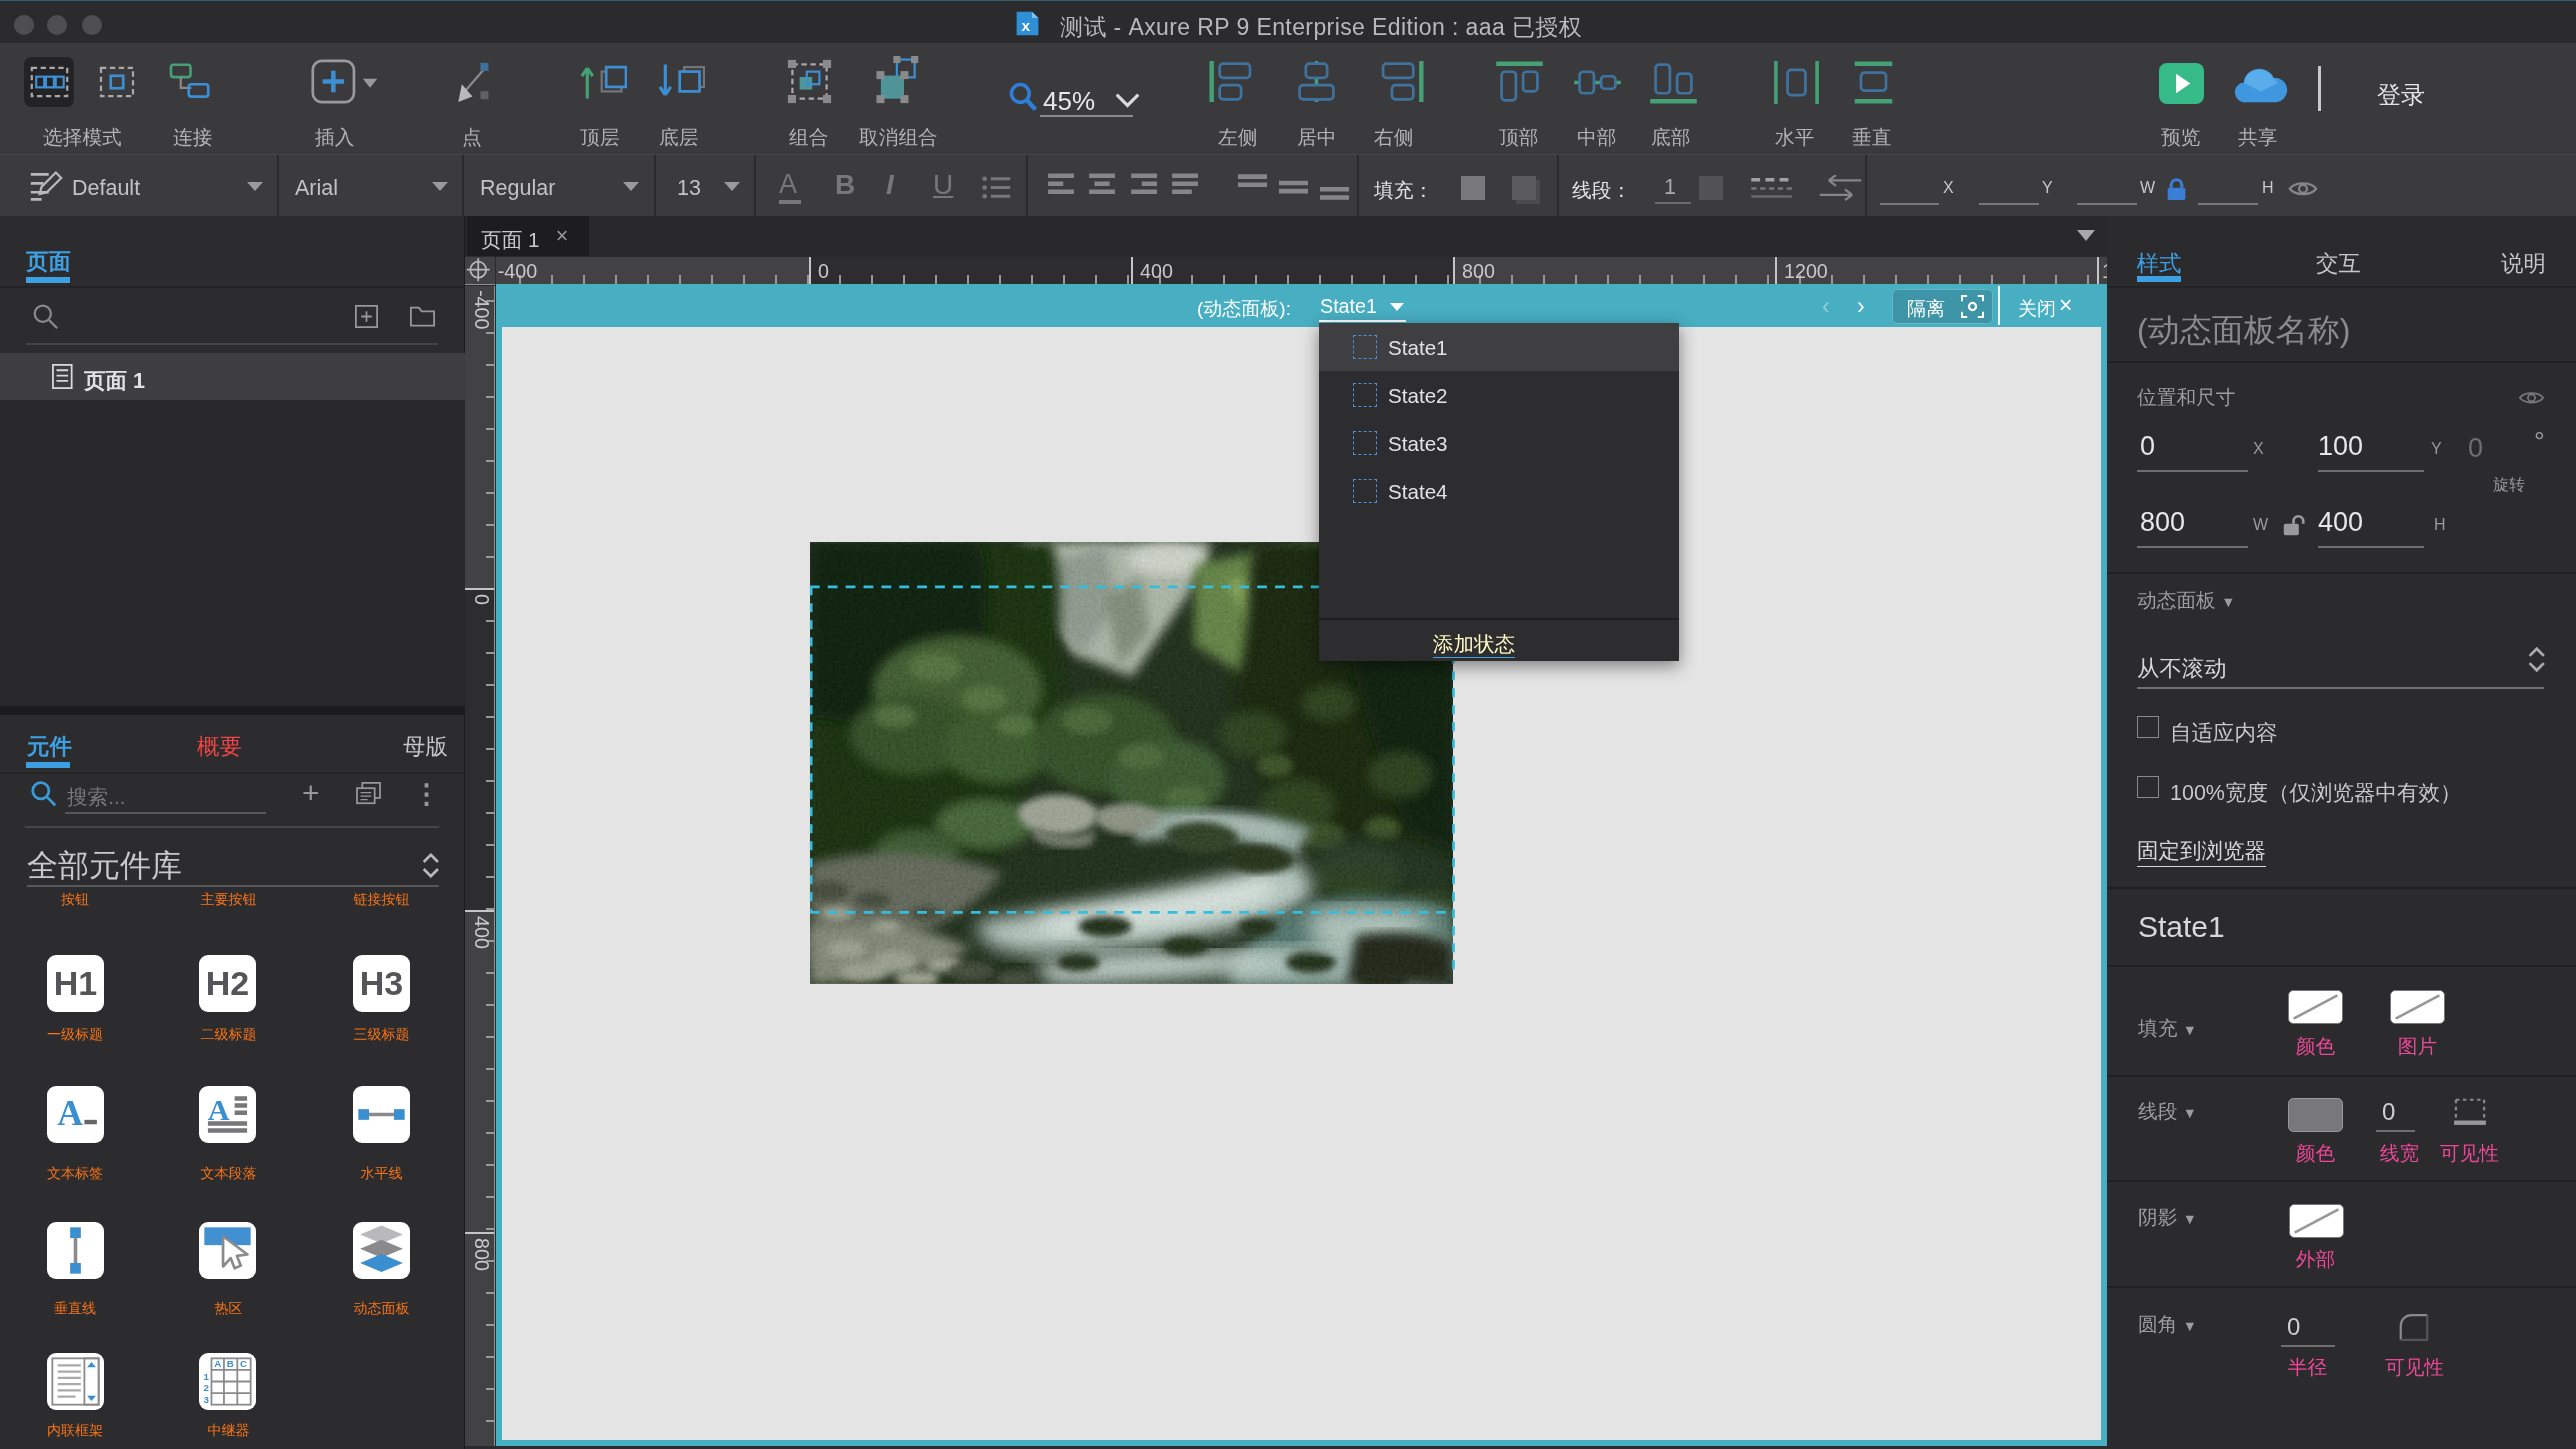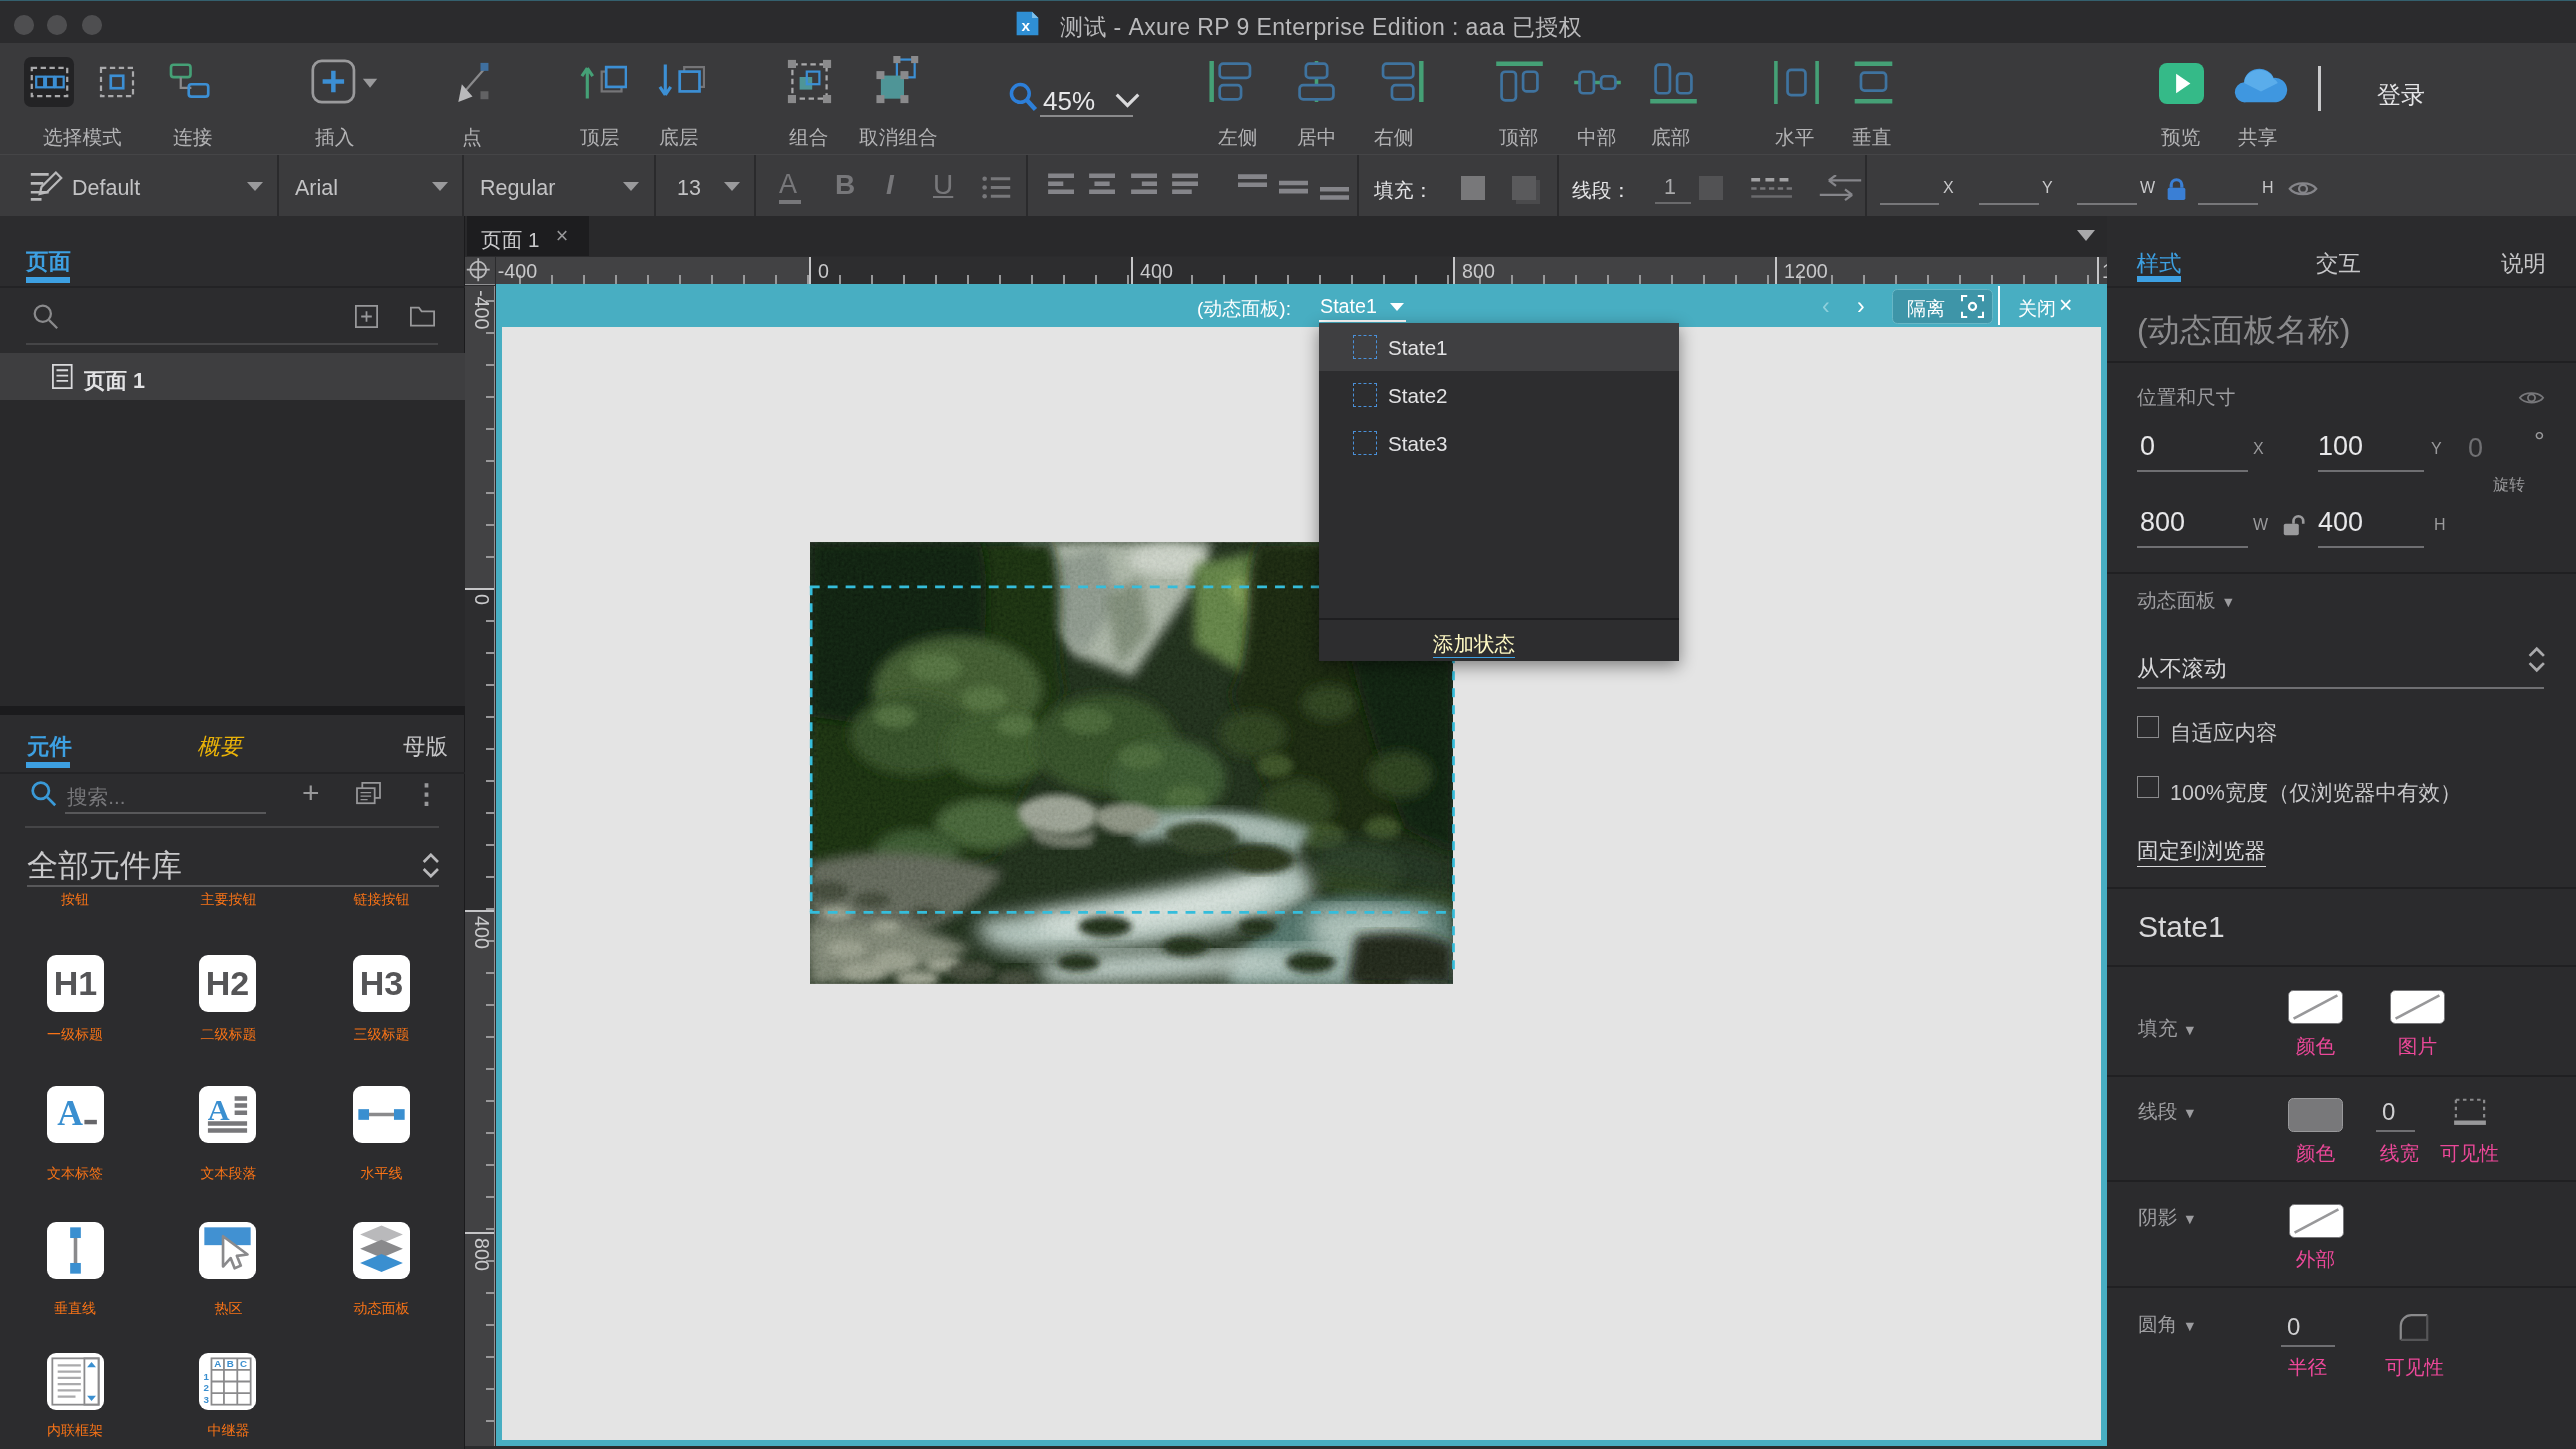--- a/index.html
+++ b/index.html
@@ -520,20 +520,24 @@
           <span style="position:absolute;left:69px;top:12.5px;">State1</span>
         </div>
     <div class="ditem" style="top:48px;">
           <div class="dsq"></div>
           <span style="position:absolute;left:69px;top:12.5px;">State2</span>
         </div>
     <div class="ditem" style="top:96px;">
           <div class="dsq"></div>
           <span style="position:absolute;left:69px;top:12.5px;">State3</span>
         </div>
+    <div class="ditem" style="top:144px;">
+          <div class="dsq"></div>
+          <span style="position:absolute;left:69px;top:12.5px;">State4</span>
+        </div>
     <div style="position:absolute;left:0;top:295px;width:100%;height:1.8px;background:#1e1e20;"></div>
     <div style="position:absolute;left:-25px;top:307px;width:100%;text-align:center;font-size:20.6px;color:#fef9c3;"><span style="border-bottom:1.8px solid #3da0e2;padding-bottom:1.8px;">添加状态</span></div>
   </div>
 </div>
 
 <div id="leftpanel">
 
   <div class="abs blue" style="left:26px;top:29.5px;font-size:22.4px;font-weight:bold;">页面</div>
   <div class="abs" style="left:26px;top:61px;width:44px;height:6.3px;background:#3da0e2;"></div>
   <div class="abs" style="left:0;top:70px;width:465px;height:1.8px;background:#232325;"></div>
@@ -556,21 +560,21 @@
         <rect x="1" y="1" width="21" height="26" fill="none" stroke="#d9d9db" stroke-width="2"></rect>
         <path d="M5 7 h13 M5 13 h13 M5 19 h13" stroke="#d9d9db" stroke-width="2"></path>
       </svg>
   <div class="abs" style="left:84px;top:150px;font-size:21.5px;color:#e2e2e4;font-weight:bold;">页面 1</div>
   <div class="abs" style="left:0;top:184px;width:465px;height:306px;background:#29292b;"></div>
 
   <div class="abs" style="left:0;top:490px;width:465px;height:9px;background:#1b1b1d;"></div>
 
   <div class="abs blue" style="left:27px;top:515px;font-size:22.4px;font-weight:bold;">元件</div>
   <div class="abs" style="left:26px;top:546px;width:44px;height:6.3px;background:#3da0e2;"></div>
-  <div class="abs" style="left:197px;top:515px;font-size:22.4px;color:#eab308;font-style:italic;">概要</div>
+  <div class="abs" style="left:197px;top:515px;font-size:22.4px;color:#ef4444;">概要</div>
   <div class="abs" style="left:403px;top:515px;font-size:22.4px;color:#c6c6c8;">母版</div>
   <div class="abs" style="left:0;top:556px;width:465px;height:1.8px;background:#232325;"></div>
 
   <svg class="abs" style="left:29.5px;top:564px;" width="27" height="27" viewBox="0 0 30 30">
         <circle cx="12" cy="12" r="9" fill="none" stroke="#3a9ad8" stroke-width="3"></circle>
         <path d="M19 19 L28 28" stroke="#3a9ad8" stroke-width="3"></path>
       </svg>
   <div class="abs" style="left:67px;top:567px;font-size:20.6px;color:#77777a;">搜索...</div>
   <div class="abs" style="left:65px;top:596px;width:201px;height:1.8px;background:#58585a;"></div>
   <div class="abs" style="left:302px;top:560px;font-size:30px;color:#98989a;font-weight:300;">+</div>

